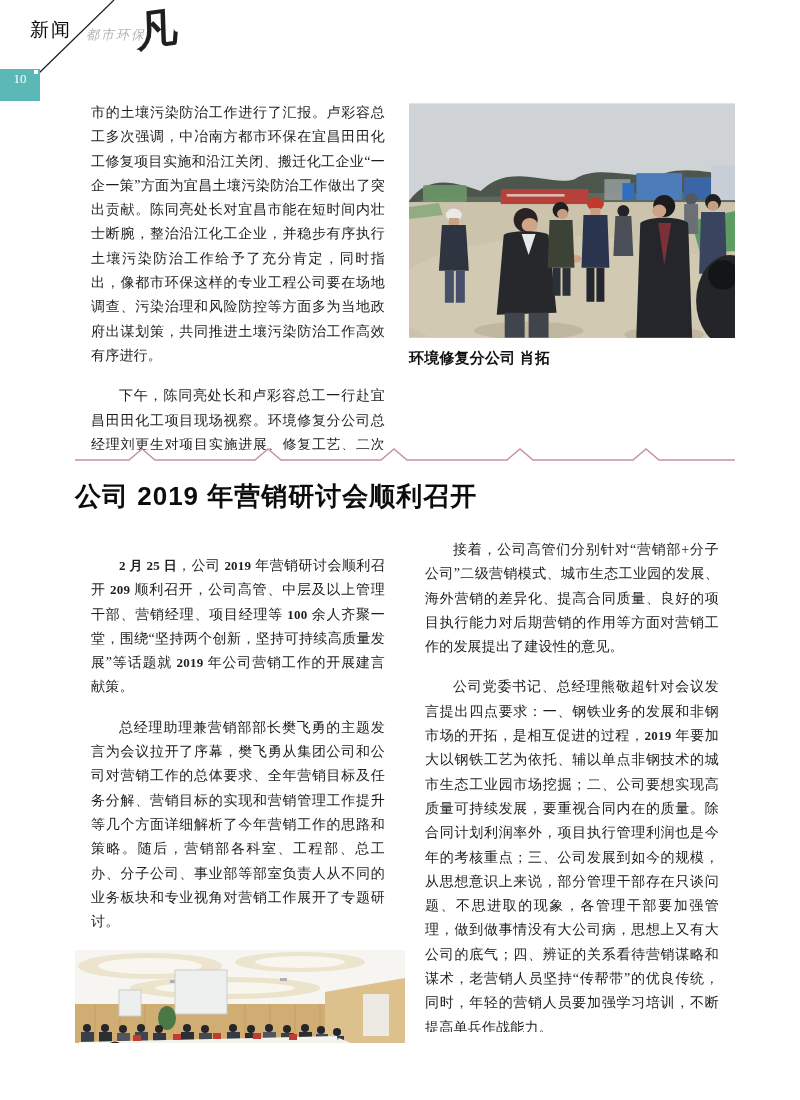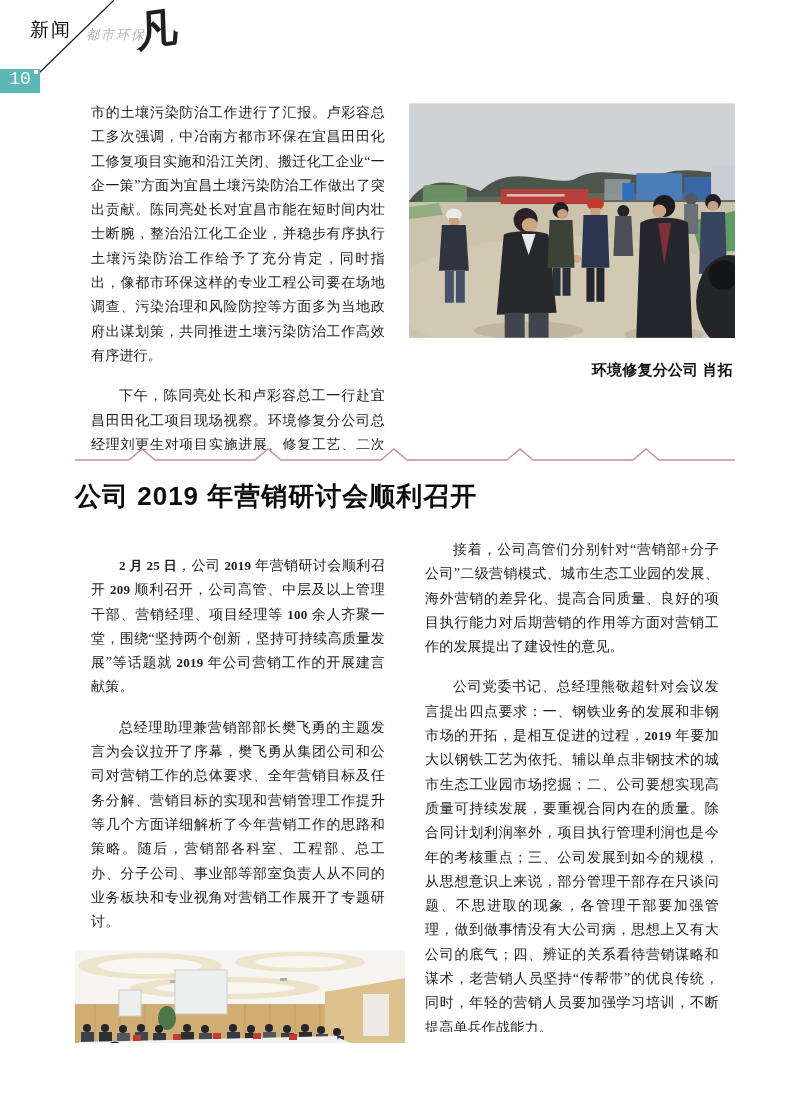--- a/index.html
+++ b/index.html
@@ -19,41 +19,41 @@
     position:absolute; left:86px; top:26px;
     font-family:"Liberation Sans","DejaVu Sans",sans-serif;
     font-size:13px; color:var(--brand-gray,#b3b3b3); letter-spacing:2px;font-style:italic;
   }
   .logo-glyph {
     position:absolute; left:136px; top:2px;
     font-family:"DejaVu Serif",serif; font-size:42px; font-weight:bold;
     color:#1f1f1f; transform:rotate(-8deg) skewX(-6deg);
   }
   .page-num-box {
-    position:absolute; left:0; top:69px; width:40px; height:24px;
+    position:absolute; left:0; top:69px; width:40px; height:32px;
     background:var(--accent-teal,#5cb8b6);
-    color:#fff; font-family:Liberation Mono, monospace;
-    font-size:18px; line-height:20px; text-align:center;
+    color:#fff; font-family:Liberation Serif, serif;
+    font-size:13px; line-height:20px; text-align:center;
   }
   .page-num-notch { position:absolute; top:1px; right:2px; width:4px; height:4px; background:#fff; }
 
   
   .col { position:absolute; text-align:justify; font-size:14px; line-height:24.3px; letter-spacing:0.2px; }
   .col p { margin:16px; }
   .col p.indent { text-indent:2em; }
   .a1-left  { left:75px;  top:85px;  width:326px; height:365px; overflow:hidden; }
   .a1-right { left:409px; top:103px; width:326px; }
   .a1-right .cont { margin-top:14px; }
   .a2-left  { left:75px;  top:538px; width:330px; height:505px; overflow:hidden; }
   .a2-left .paras { width:326px; }
   .a2-right { left:409px; top:522px; width:326px; height:510px; overflow:hidden; }
   .num-bold { font-family:Liberation Serif, serif; font-weight:700; font-size:13px; }
 
   .byline {
-    text-align:right; margin-top:20px; padding-right:2px;
+    margin-top:8px; padding-right:2px;
     font-family:"Liberation Sans","DejaVu Sans",sans-serif;
     font-weight:bold; font-size:15px; color:#111;
   }
 
   
   .divider { position:absolute; left:75px; top:447px; }
   .article2-title {
     position:absolute; left:75px; top:479px; width:660px; text-align:left;
     font-family:"Liberation Sans","DejaVu Sans",sans-serif;
     font-weight:bold; font-size:26px; color:#0c0c0c; letter-spacing:1px;

